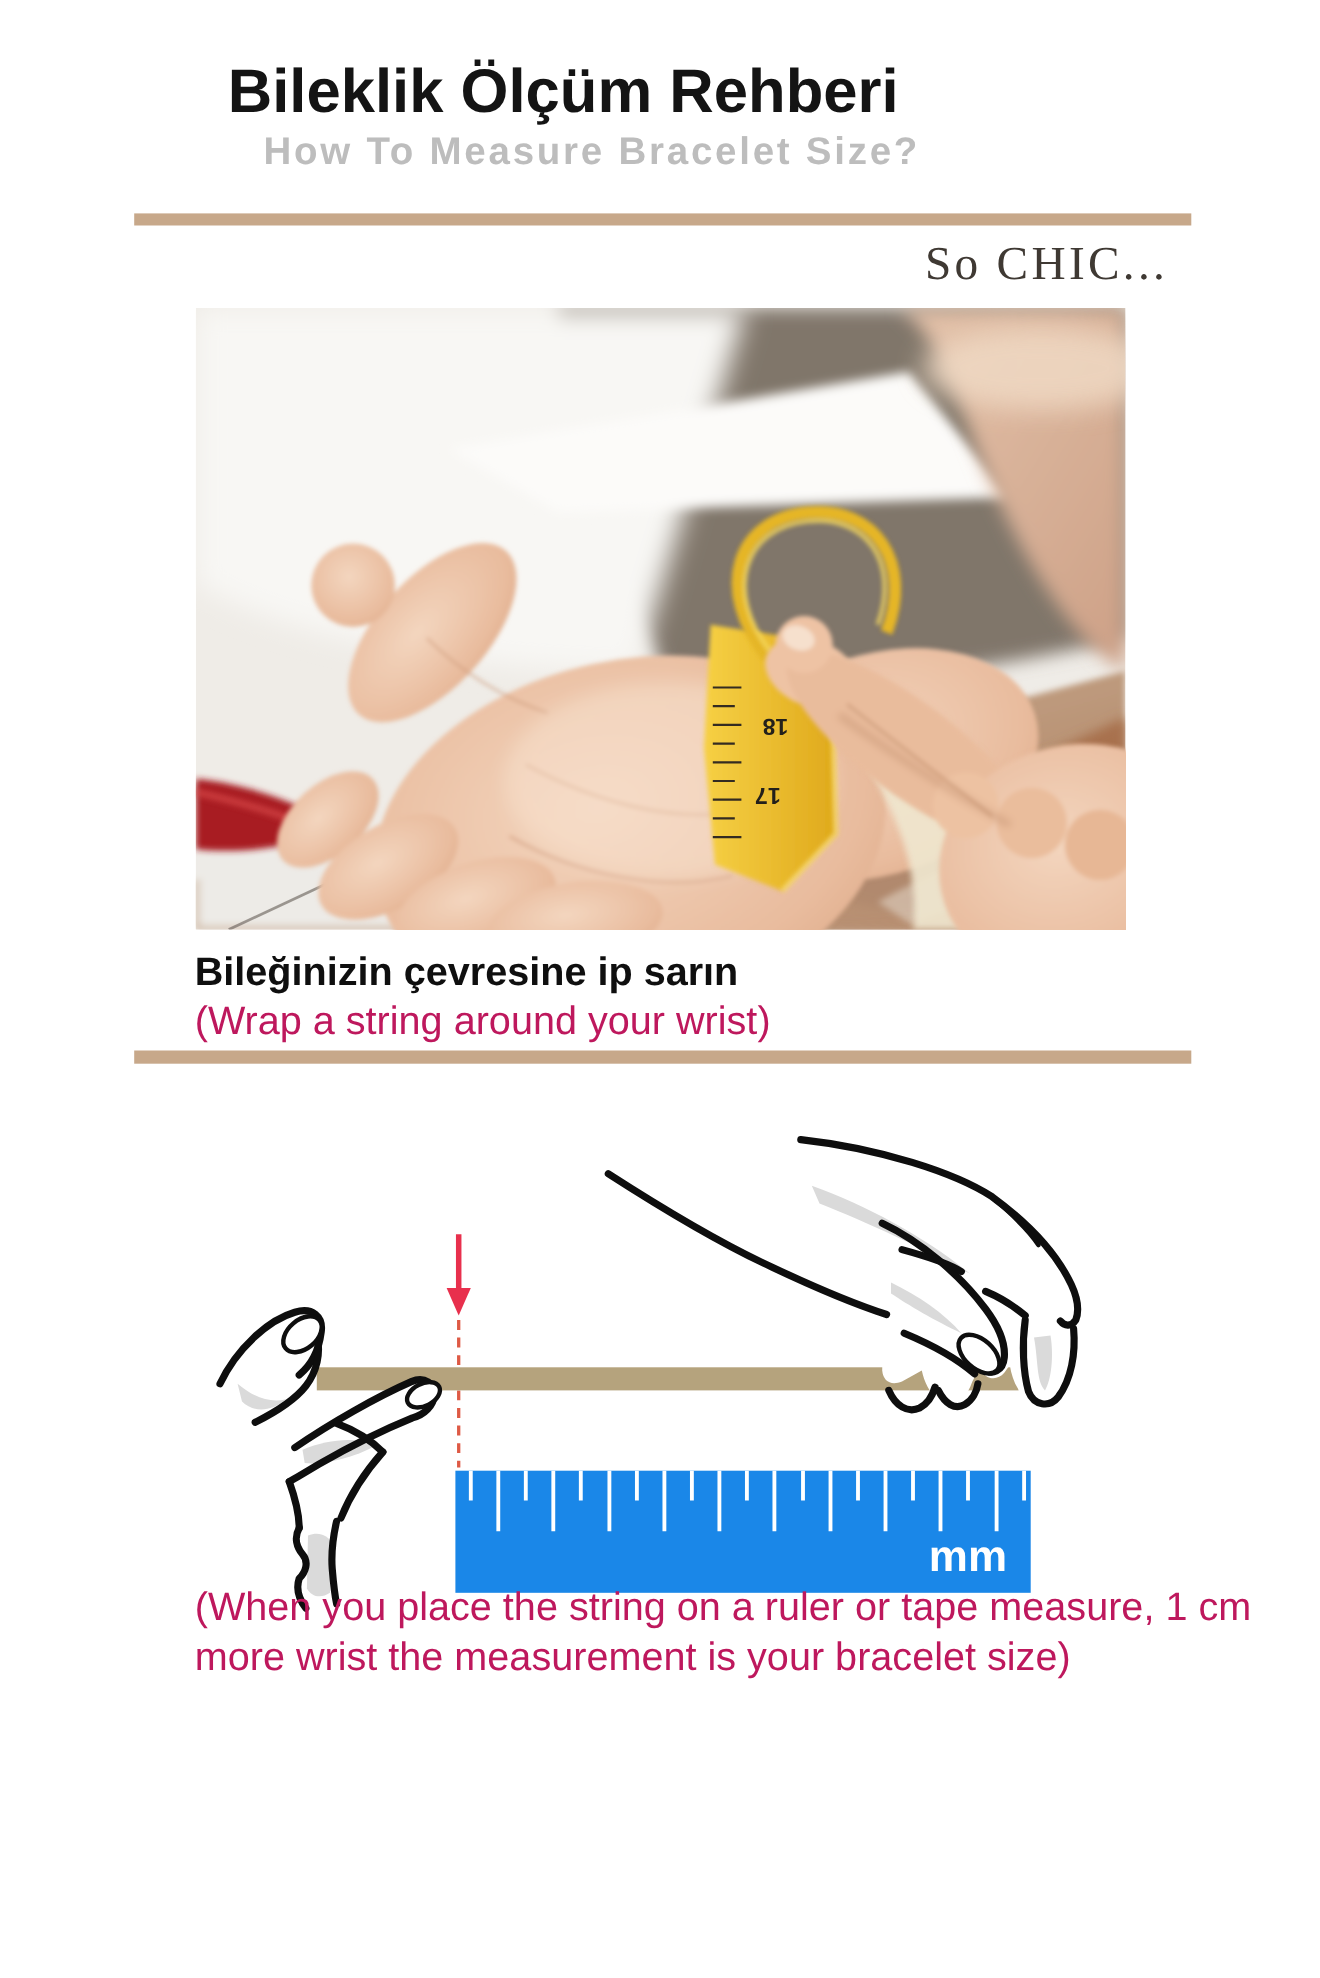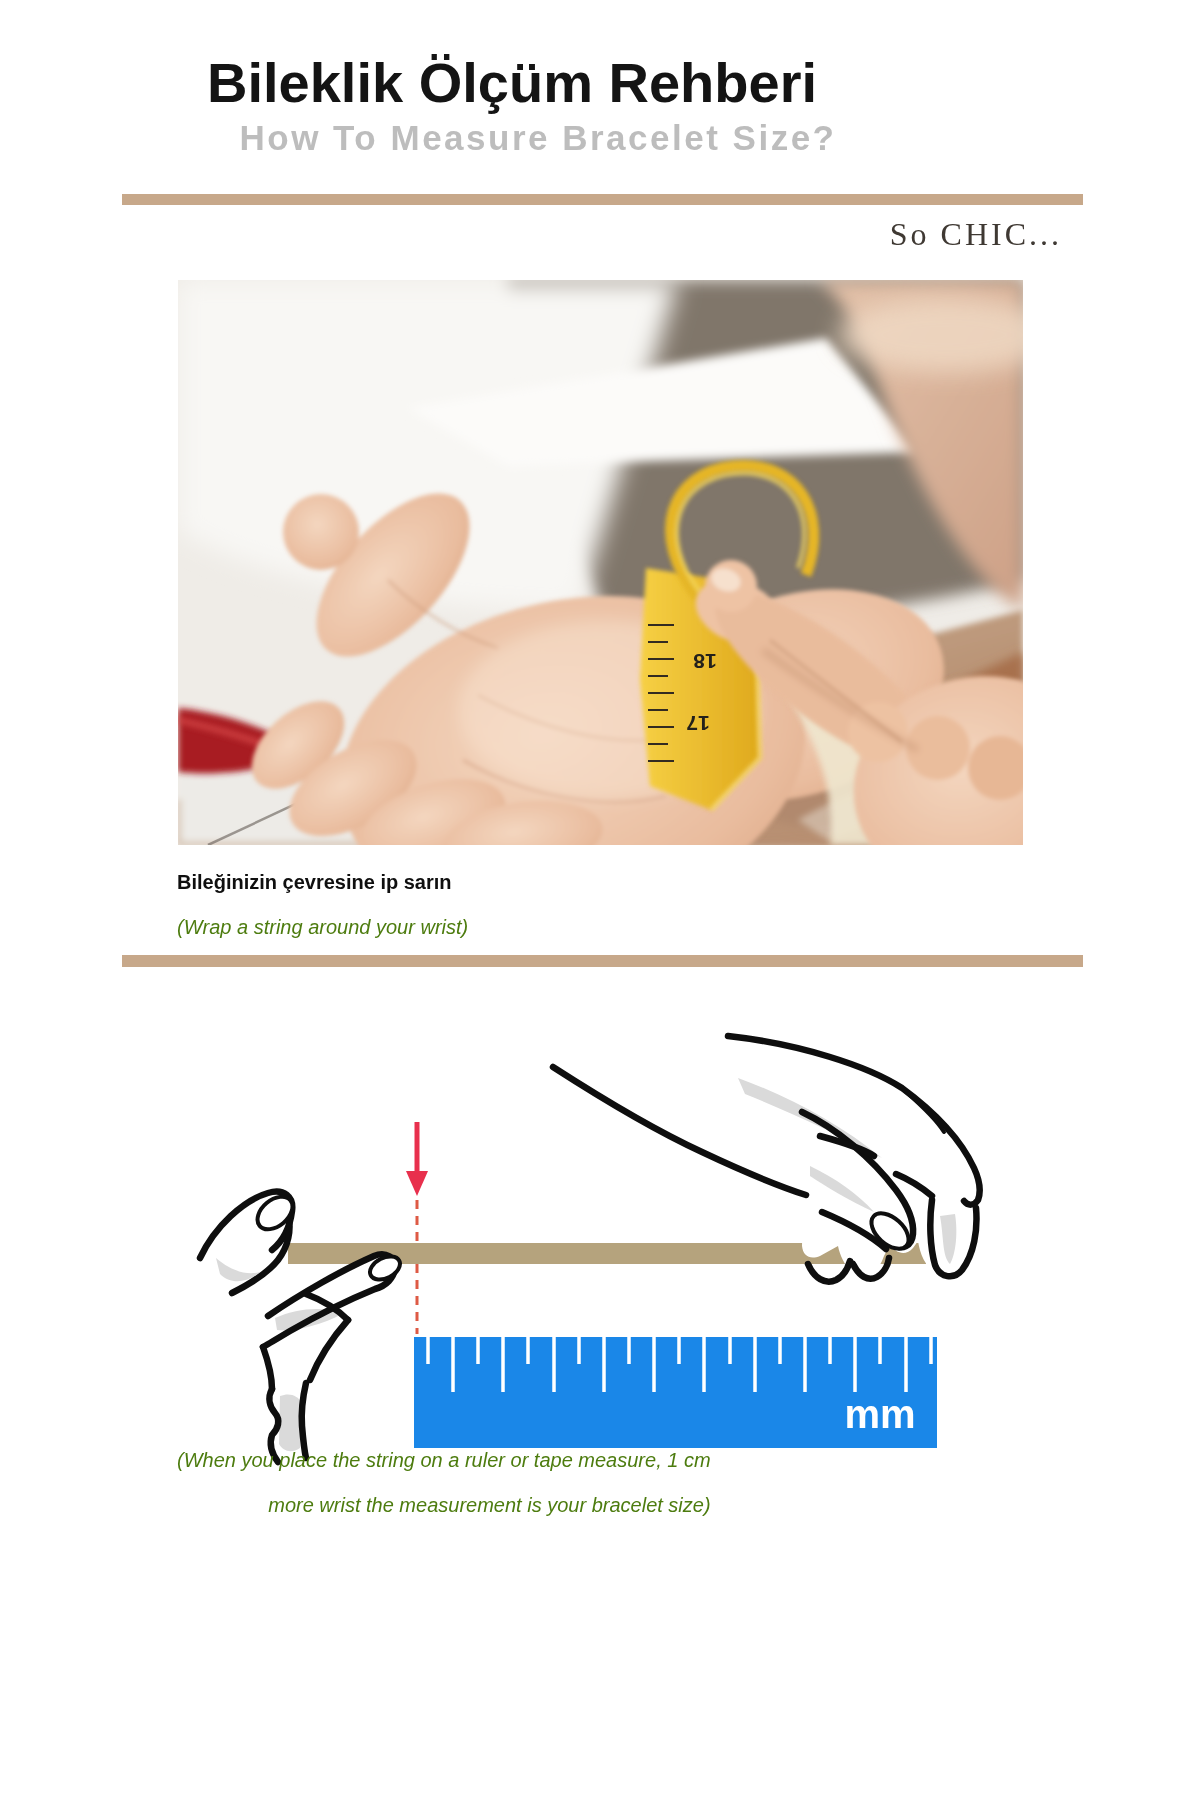--- a/index.html
+++ b/index.html
@@ -17,29 +17,29 @@
     font-size:35px;font-weight:bold;color:#bdbdbd;letter-spacing:2.5px;
   }
   .divider{
     left:122px;width:961px;height:12px;background:#c7a88a;
   }
   #divider-1{top:194px;height:11px;}
   #divider-2{top:955px;}
   #brand-logo{
     top:216px;right:138px;
     font-family:"Liberation Serif",serif;
-    font-size:32px;color:#3f3933;letter-spacing:3px;
+    font-size:43px;color:#3f3933;letter-spacing:3px;
   }
   #photo-wrap{left:178px;top:280px;width:845px;height:565px;}
   #illustration-wrap{left:120px;top:968px;width:960px;height:470px;margin-top:48px;}
-  .caption{left:177px;font-size:20px;line-height:45px;color:#121212;}
+  .caption{left:177px;font-size:36px;line-height:45px;color:#121212;}
   #caption-1{top:860px;}
   #caption-2{top:1438px;}
   .cap-bold{font-weight:bold;color:#0f0f0f;}
-  .cap-italic{font-style:italic;font-weight:normal;color:#4d7c0f;text-align:right;}
+  .cap-italic{font-weight:normal;color:#be185d;}
   svg{display:block;}
 </style>
 </head>
 <body>
 
 <div class="abs" id="page-title">Bileklik Ölçüm Rehberi</div>
 <div class="abs" id="page-subtitle">How To Measure Bracelet Size?</div>
 <div class="abs divider" id="divider-1"></div>
 <div class="abs" id="brand-logo">So CHIC...</div>
 

